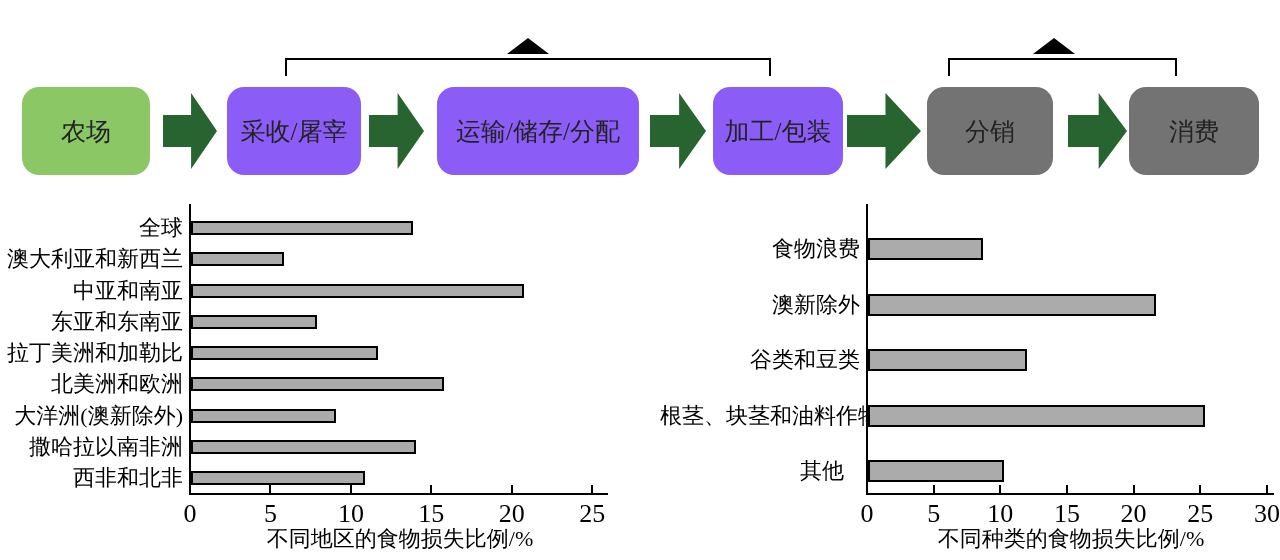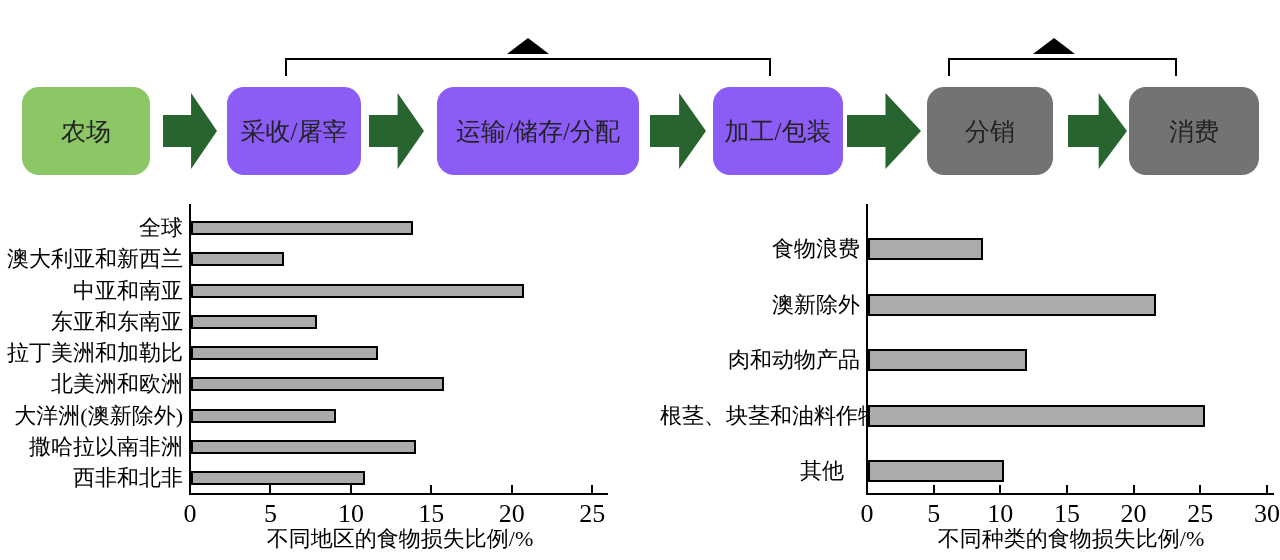--- a/index.html
+++ b/index.html
@@ -99,21 +99,21 @@
       <div class="tick-mark" style="left: 1132.6px; top: 485px;"></div>
       <div class="tick-label" style="left: 1133.6px;">20</div>
       <div class="tick-mark" style="left: 1199.25px; top: 485px;"></div>
       <div class="tick-label" style="left: 1200.25px;">25</div>
       <div class="tick-mark" style="left: 1265.9px; top: 485px;"></div>
       <div class="tick-label" style="left: 1266.9px;">30</div>
       <div class="cat-label" style="left: 660px; top: 249px;">食物浪费</div>
       <div class="bar" style="left: 868px; top: 238px; width: 114.638px; height: 22px; background: rgb(171, 171, 171); border-color: rgb(0, 0, 0);"></div>
       <div class="cat-label" style="left: 660px; top: 304.5px;">澳新除外</div>
       <div class="bar" style="left: 868px; top: 293.5px; width: 287.928px; height: 22px; background: rgb(171, 171, 171); border-color: rgb(0, 0, 0);"></div>
-      <div class="cat-label" style="left: 660px; top: 360px;">肉和动物产品</div>
+      <div class="cat-label" style="left: 660px; top: 360px;">谷类和豆类</div>
       <div class="bar" style="left: 868px; top: 349px; width: 158.627px; height: 22px; background: rgb(171, 171, 171); border-color: rgb(0, 0, 0);"></div>
       <div class="cat-label" style="left: 660px; top: 415.5px;">根茎、块茎和油料作物</div>
       <div class="bar" style="left: 868px; top: 404.5px; width: 337.249px; height: 22px; background: rgb(171, 171, 171); border-color: rgb(0, 0, 0);"></div>
       <div class="cat-label" style="left: 644px; top: 471px;">其他</div>
       <div class="bar" style="left: 868px; top: 460px; width: 135.966px; height: 22px; background: rgb(171, 171, 171); border-color: rgb(0, 0, 0);"></div>
     </div>
 
   <div class="axis-title" style="left:190px;width:420px">不同地区的食物损失比例/%</div>
   <div class="axis-title" style="left:865px;width:412px">不同种类的食物损失比例/%</div>
 </div>

